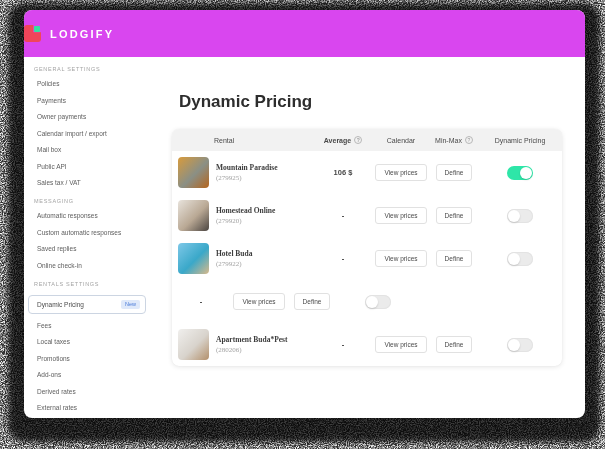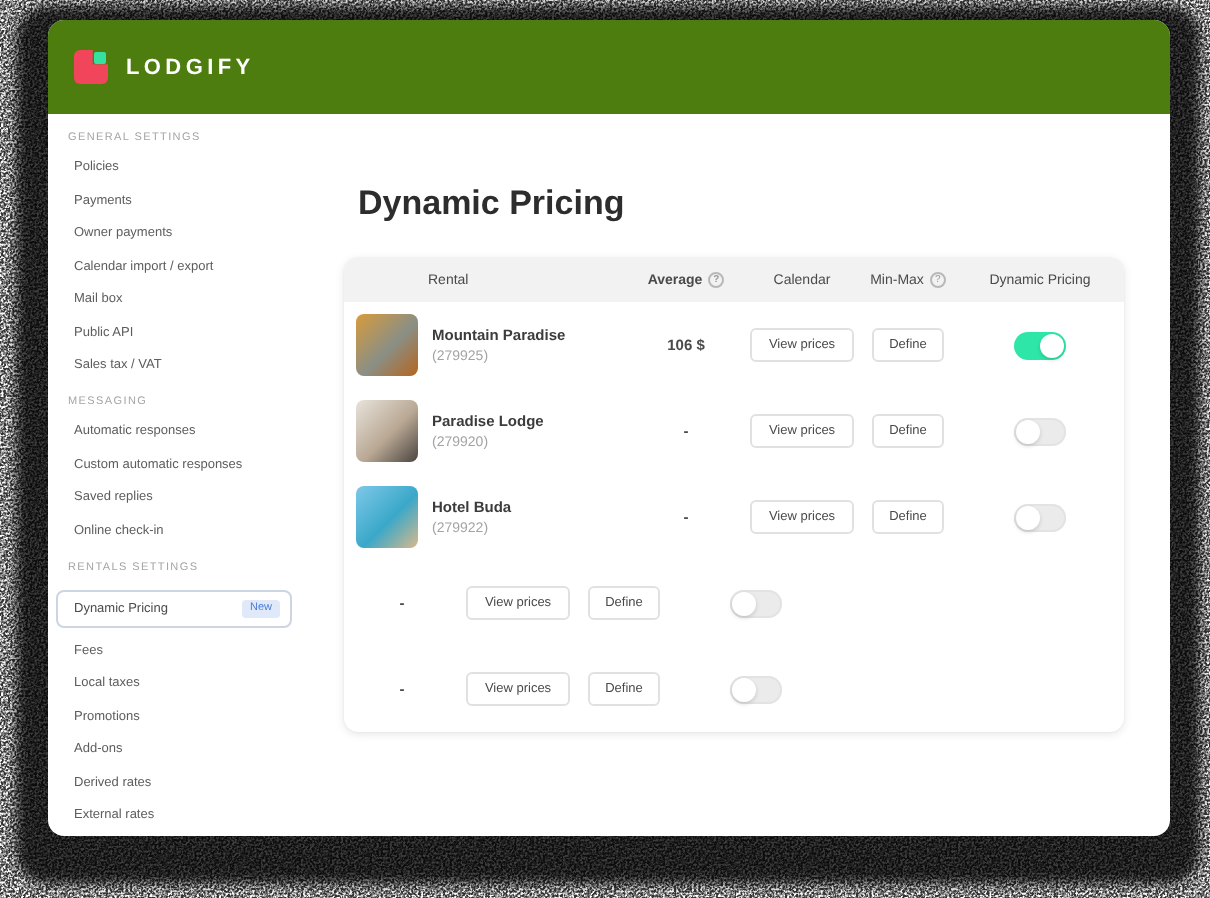--- a/index.html
+++ b/index.html
@@ -9,22 +9,22 @@
 
   
   .shadow-frame { position:absolute; left:8px; top:3px; width:592px; height:439px;
                   background:#3d3d3d; border-radius:16px; filter:blur(3px); }
   .noise { position:absolute; left:0; top:0; pointer-events:none; opacity:.8; }
 
   
   .window { position:absolute; left:24px; top:10px; width:561px; height:408px;
             background:#fff; border-radius:8px; overflow:hidden; }
 
-  .topbar { height:47px; background:#4d7c0f; display:flex; align-items:center;
-            padding-left:13px; }
+  .topbar { height:47px; background:#d946ef; display:flex; align-items:center;
+            }
   .logo { display:flex; align-items:center; gap:9px; cursor:pointer; }
   .logo-mark { position:relative; width:17px; height:17px; }
   .mark-red { position:absolute; left:0; top:0; width:17px; height:17px;
               background:#f0455a; border-radius:3px;
               clip-path:polygon(0 0,55% 0,55% 42%,100% 42%,100% 100%,0 100%); }
   .mark-teal { position:absolute; right:1px; top:1px; width:6px; height:6px;
                background:#35e0a1; border-radius:1px; }
   .brand { color:#fff; font-weight:bold; font-size:11px; letter-spacing:2.2px; }
 
   .wbody { display:flex; height:361px;border-radius:27px; }
@@ -56,21 +56,21 @@
   .c-avg { width:58px; text-align:center;font-weight:bold; }
   .c-cal { width:58px; text-align:center; }
   .c-minmax { width:48px; text-align:center; }
   .c-dyn { width:84px; text-align:center; }
   .c-avg, .c-cal, .c-minmax, .c-dyn { display:flex; align-items:center; justify-content:center; }
   .help { display:inline-flex; align-items:center; justify-content:center;
           width:8px; height:8px; border:1px solid #b8b8b8; border-radius:50%;
           color:#9a9a9a; font-size:5px; margin-left:3px; cursor:pointer; }
 
   .row { display:flex; align-items:center; height:43px; }
-  .row .c-rental { padding-left:6px; gap:7px; }
+  .row .c-rental { padding-left:6px; gap:7px;font-family:Liberation Serif, serif; }
   .thumb { width:31px; height:31px; border-radius:4px; flex-shrink:0; }
   .name { font-size:7.5px; font-weight:bold; color:#3c3c3c; }
   .rid { font-size:7px; color:#a3a3a3; margin-top:2.5px; }
   .avg { font-size:7.5px; color:#4a4a4a; }
   .btn { font-family:"Liberation Sans", sans-serif; font-size:6.5px; color:#4a4a4a;
          background:#fff; border:1px solid #e1e1e1; border-radius:3px;
          padding:4px 8px; cursor:pointer; }
   .toggle { position:relative; width:26px; height:14px; border-radius:7px;
             cursor:pointer; }
   .toggle.on { background:var(--accent,#2ee6a8); }
@@ -178,21 +178,21 @@
                 <div class="toggle on">
                   <span class="knob"></span>
                 </div>
               </div>
           </div>
 
           <div class="row">
             <div class="c-rental">
               <div class="thumb" style="background: linear-gradient(135deg, rgb(232, 227, 220), rgb(185, 168, 148) 55%, rgb(74, 68, 64));"></div>
               <div>
-                <div class="name">Paradise Lodge</div>
+                <div class="name">Homestead Online</div>
                 <div class="rid">(279920)</div>
               </div>
             </div>
             <div class="c-avg avg">-</div>
             <div class="c-cal">
                 <button class="btn">View prices</button>
               </div>
             <div class="c-minmax">
                 <button class="btn">Define</button>
               </div>
@@ -234,20 +234,27 @@
                 <button class="btn">Define</button>
               </div>
             <div class="c-dyn">
                 <div class="toggle off">
                   <span class="knob"></span>
                 </div>
               </div>
           </div>
 
           <div class="row">
+            <div class="c-rental">
+              <div class="thumb" style="background: linear-gradient(135deg, rgb(240, 239, 237), rgb(216, 211, 204) 55%, rgb(179, 144, 107));"></div>
+              <div>
+                <div class="name">Apartment Buda*Pest</div>
+                <div class="rid">(280206)</div>
+              </div>
+            </div>
             <div class="c-avg avg">-</div>
             <div class="c-cal">
                 <button class="btn">View prices</button>
               </div>
             <div class="c-minmax">
                 <button class="btn">Define</button>
               </div>
             <div class="c-dyn">
                 <div class="toggle off">
                   <span class="knob"></span>

